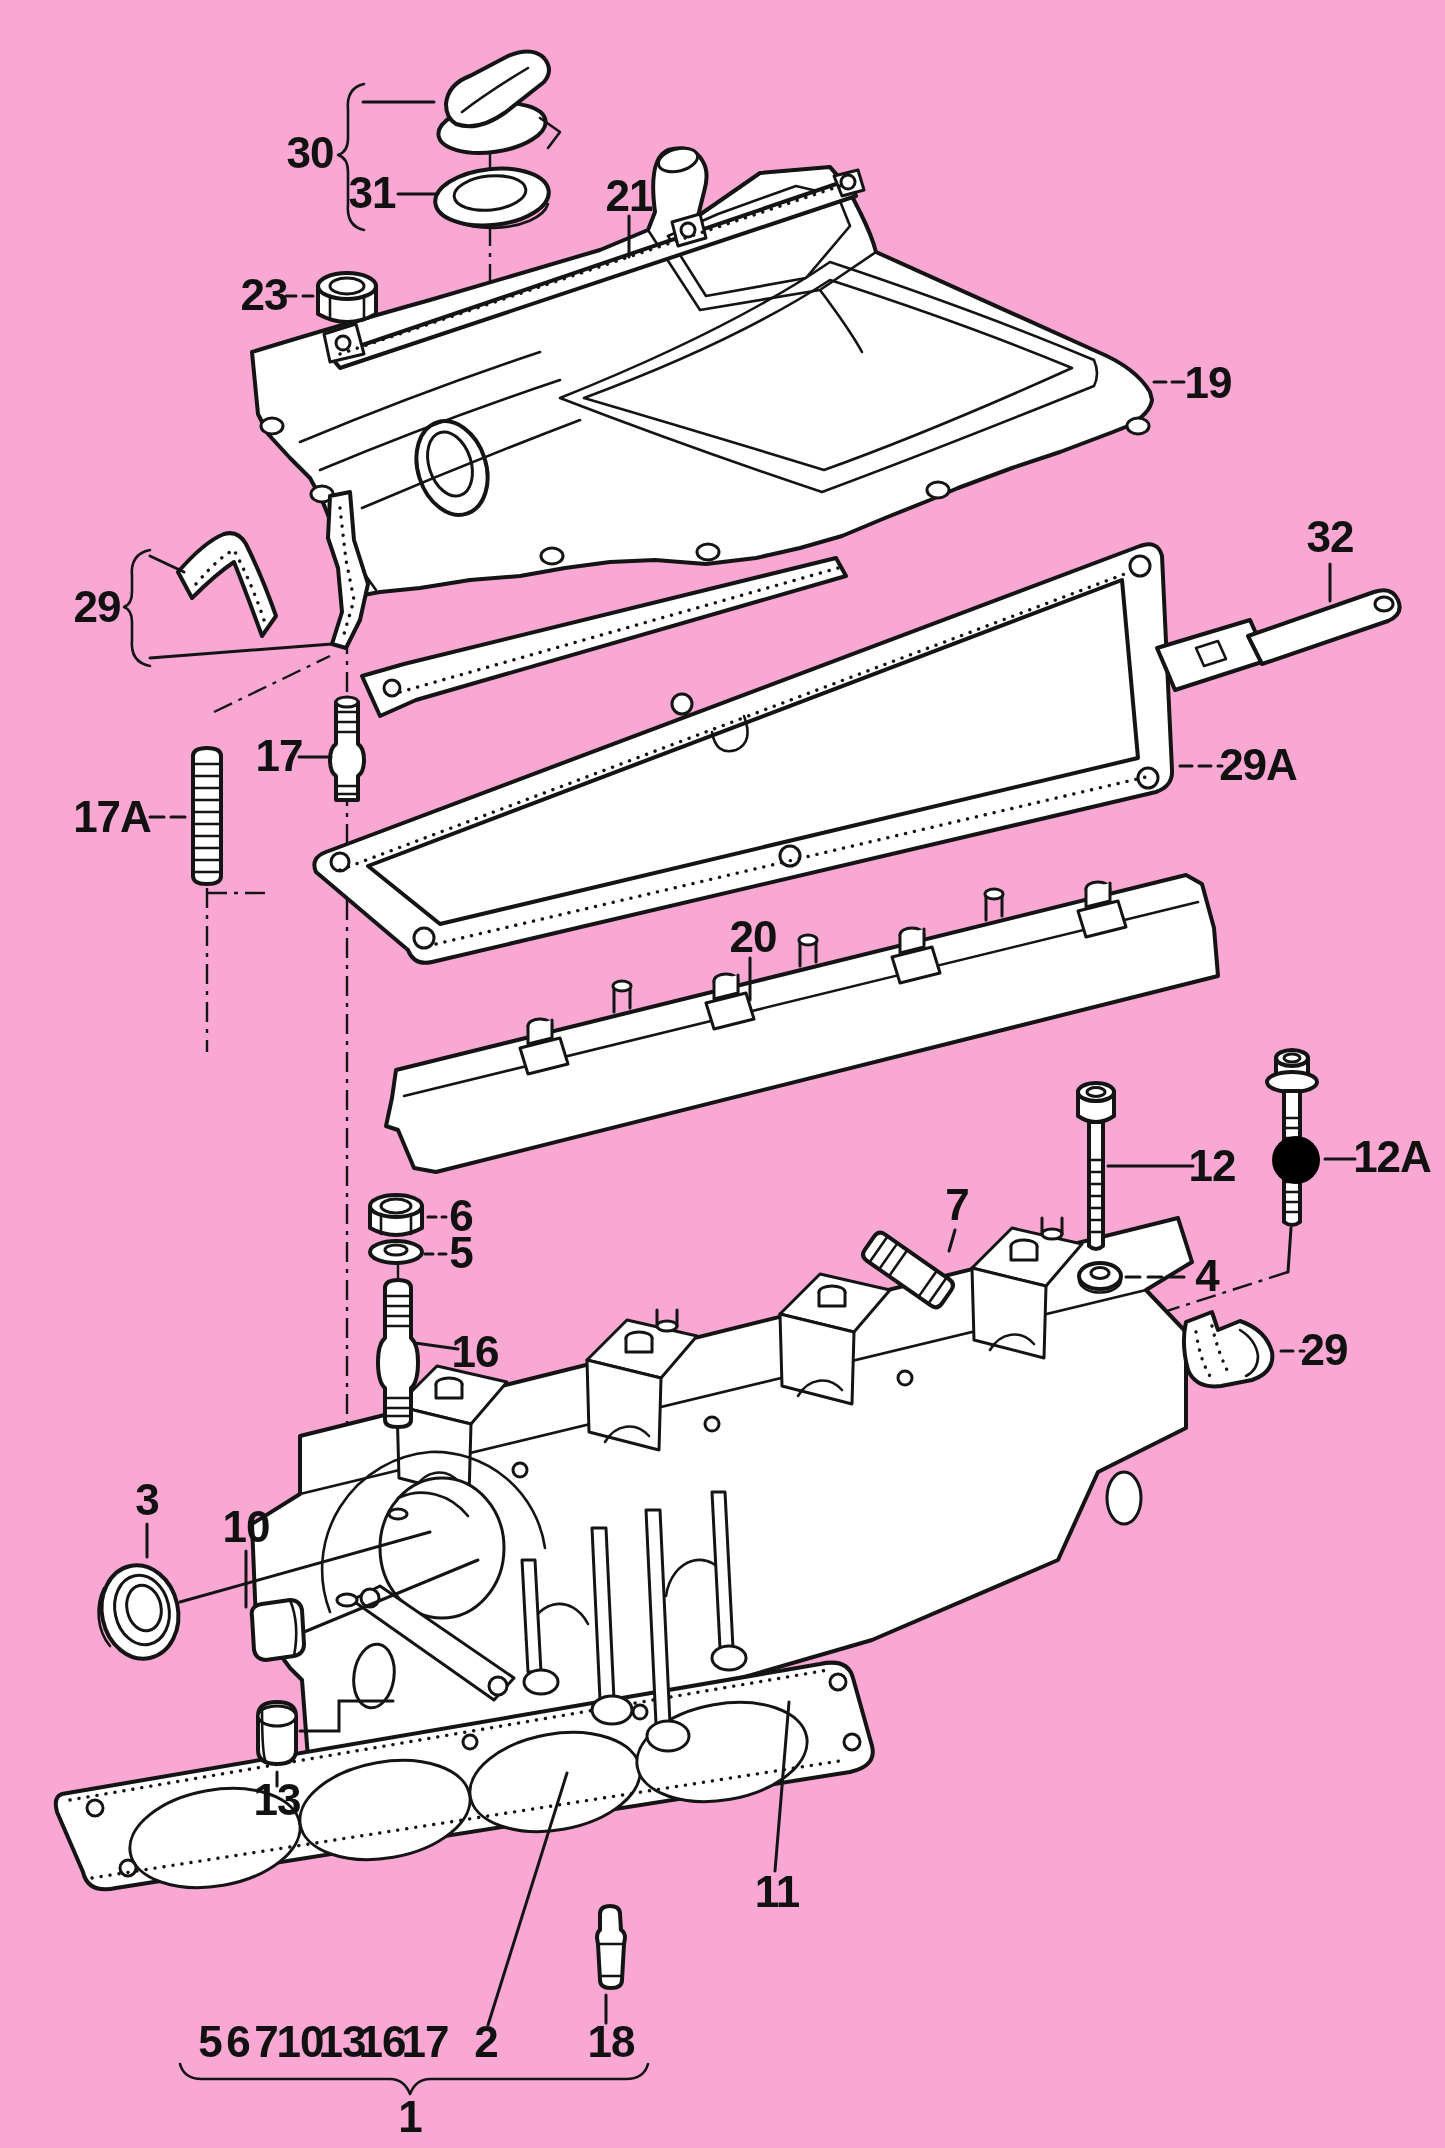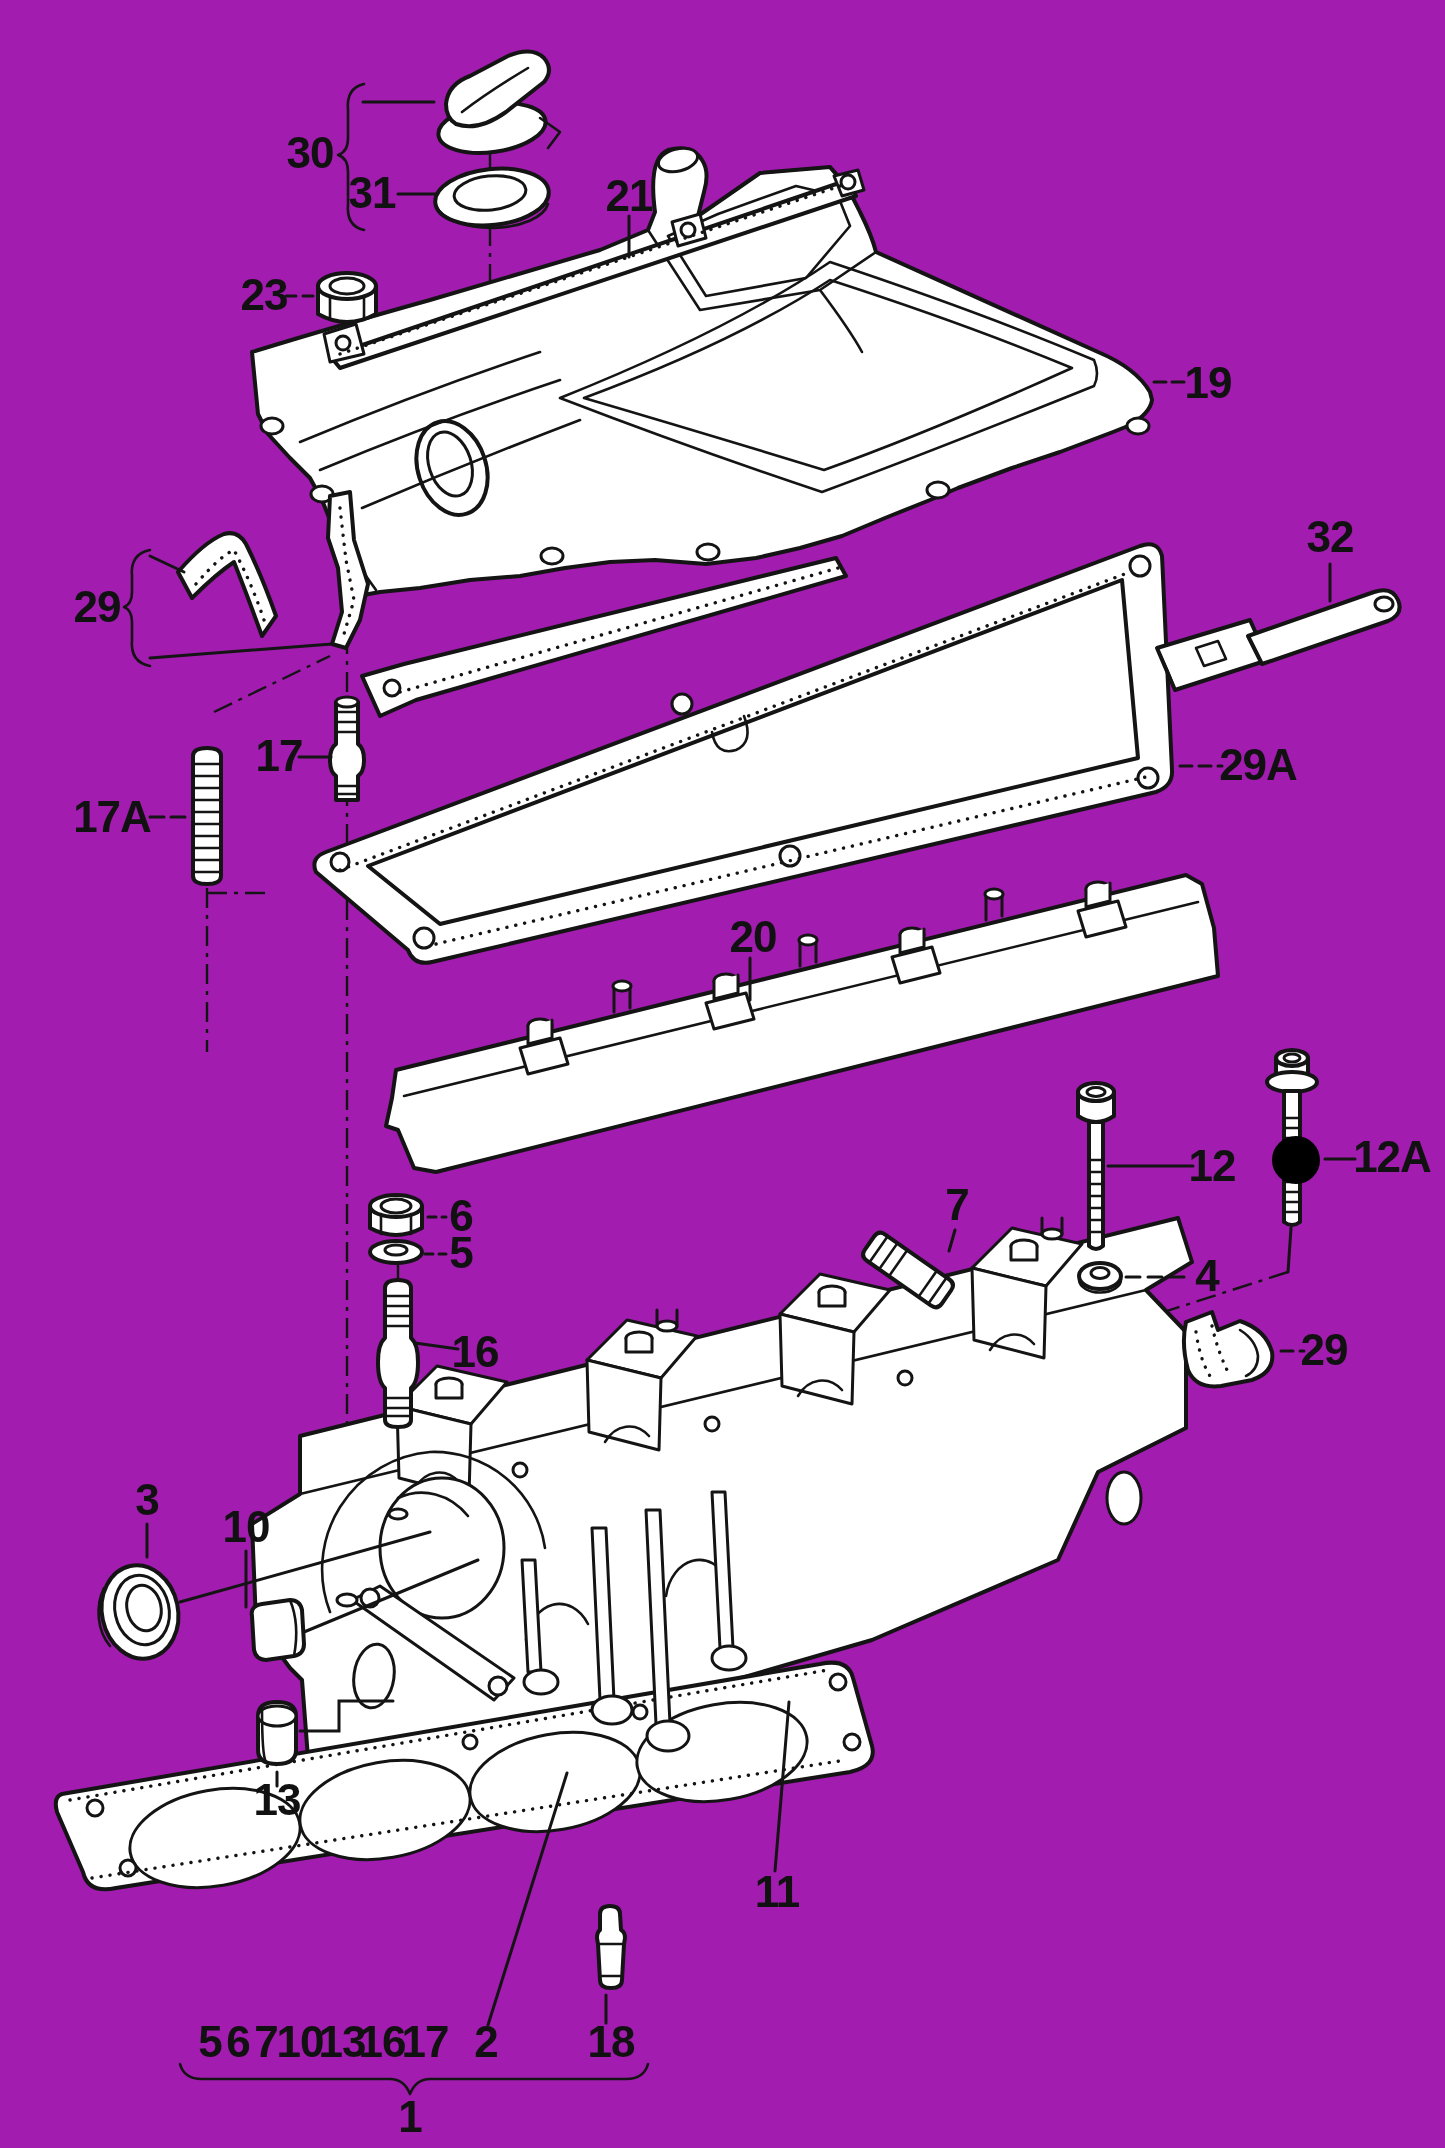--- a/index.html
+++ b/index.html
@@ -1,16 +1,16 @@
 <!DOCTYPE html>
 <html><head>
 <meta charset="utf-8">
 <style>
   html,body{margin:0;padding:0;background:#fff;}
-  #page{position:relative;width:1445px;height:2148px;background:#a21caf;overflow:hidden;
+  #page{position:relative;width:1445px;height:2148px;background:#f9a8d4;overflow:hidden;
         font-family:"Liberation Sans", sans-serif;}
   svg{position:absolute;left:0;top:0;}
   .p  {fill:#ffffff;stroke:#141414;stroke-width:4;stroke-linejoin:round;stroke-linecap:round;}
   .p2 {fill:#ffffff;stroke:#141414;stroke-width:3;stroke-linejoin:round;stroke-linecap:round;}
   .d  {fill:none;stroke:#141414;stroke-width:2.6;stroke-linejoin:round;stroke-linecap:round;}
   .dt {fill:none;stroke:#141414;stroke-width:3.4;stroke-linecap:round;stroke-dasharray:0.1 9;}
   .cl {fill:none;stroke:#141414;stroke-width:2.4;stroke-dasharray:20 7 4 7;}
   .ld {fill:none;stroke:#141414;stroke-width:3;stroke-linecap:round;}
   .lbl{font-family:"Liberation Sans", sans-serif;font-weight:bold;fill:#111;letter-spacing:-1px;}
   .blk{fill:#000;}

